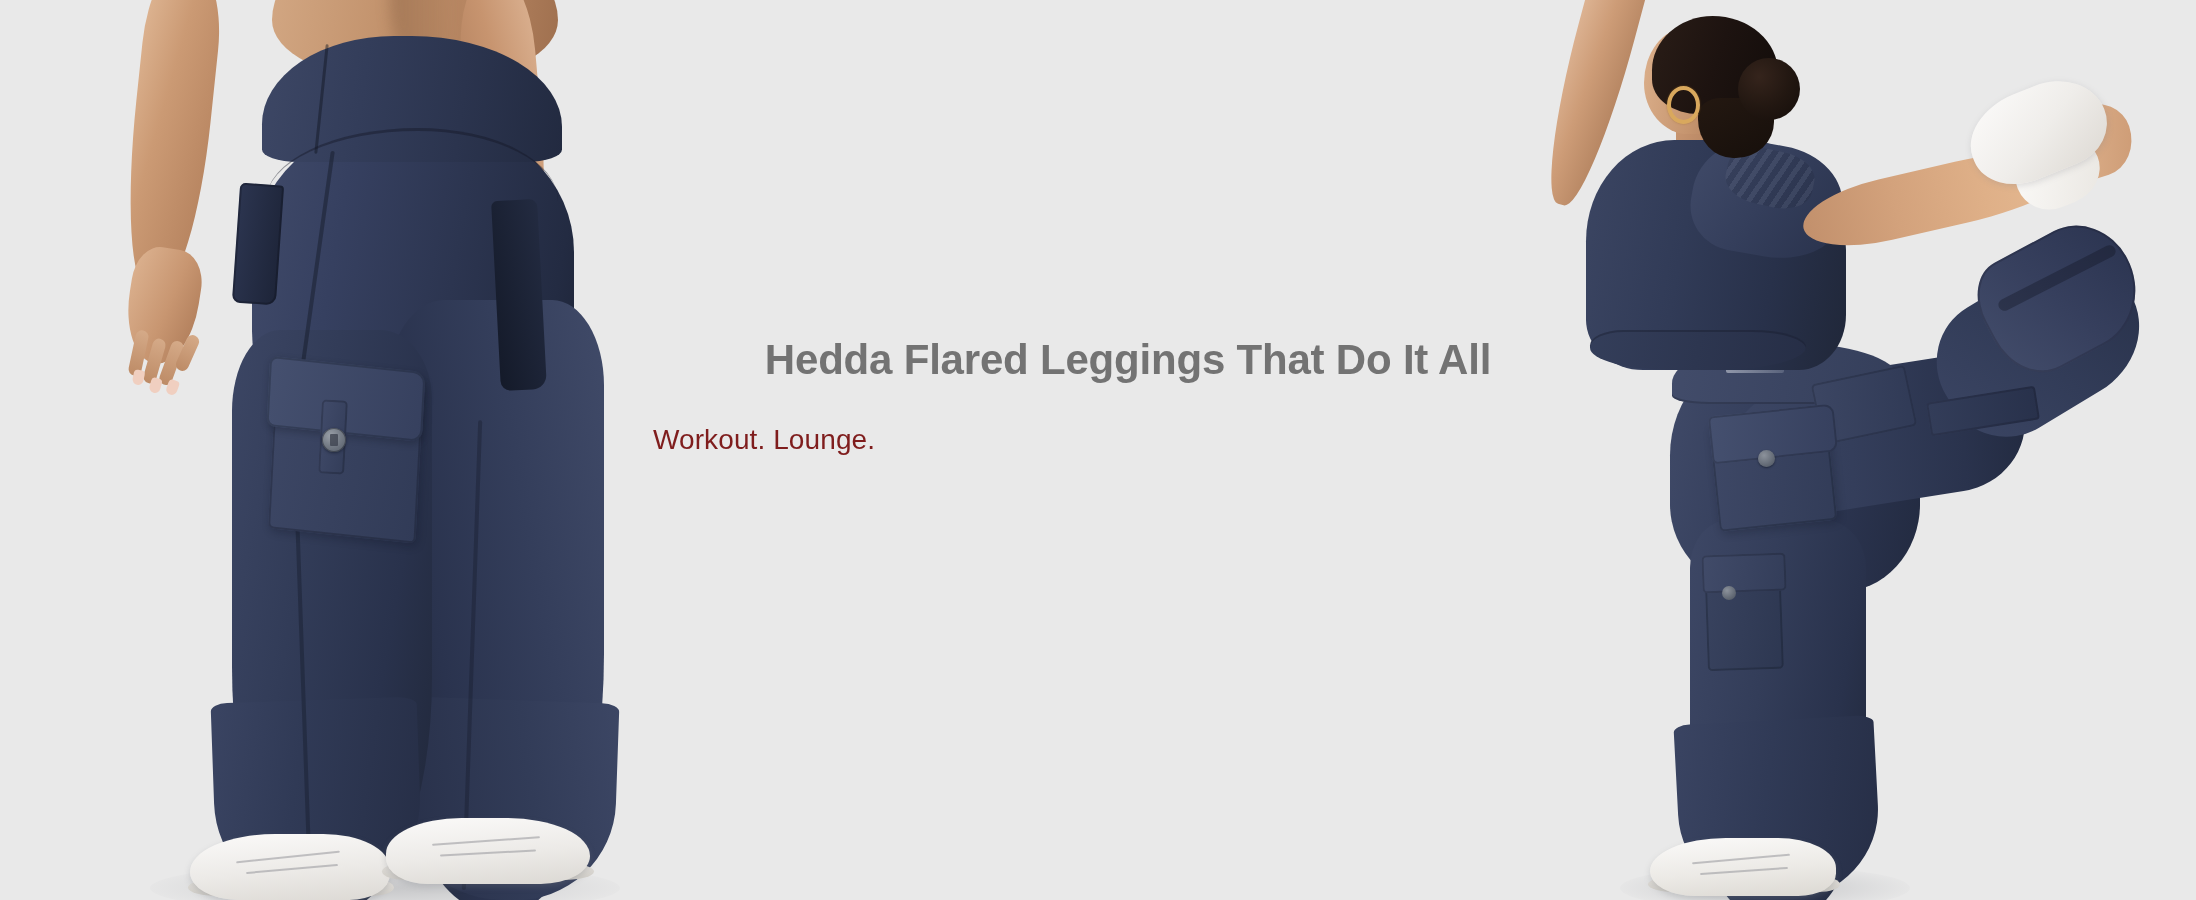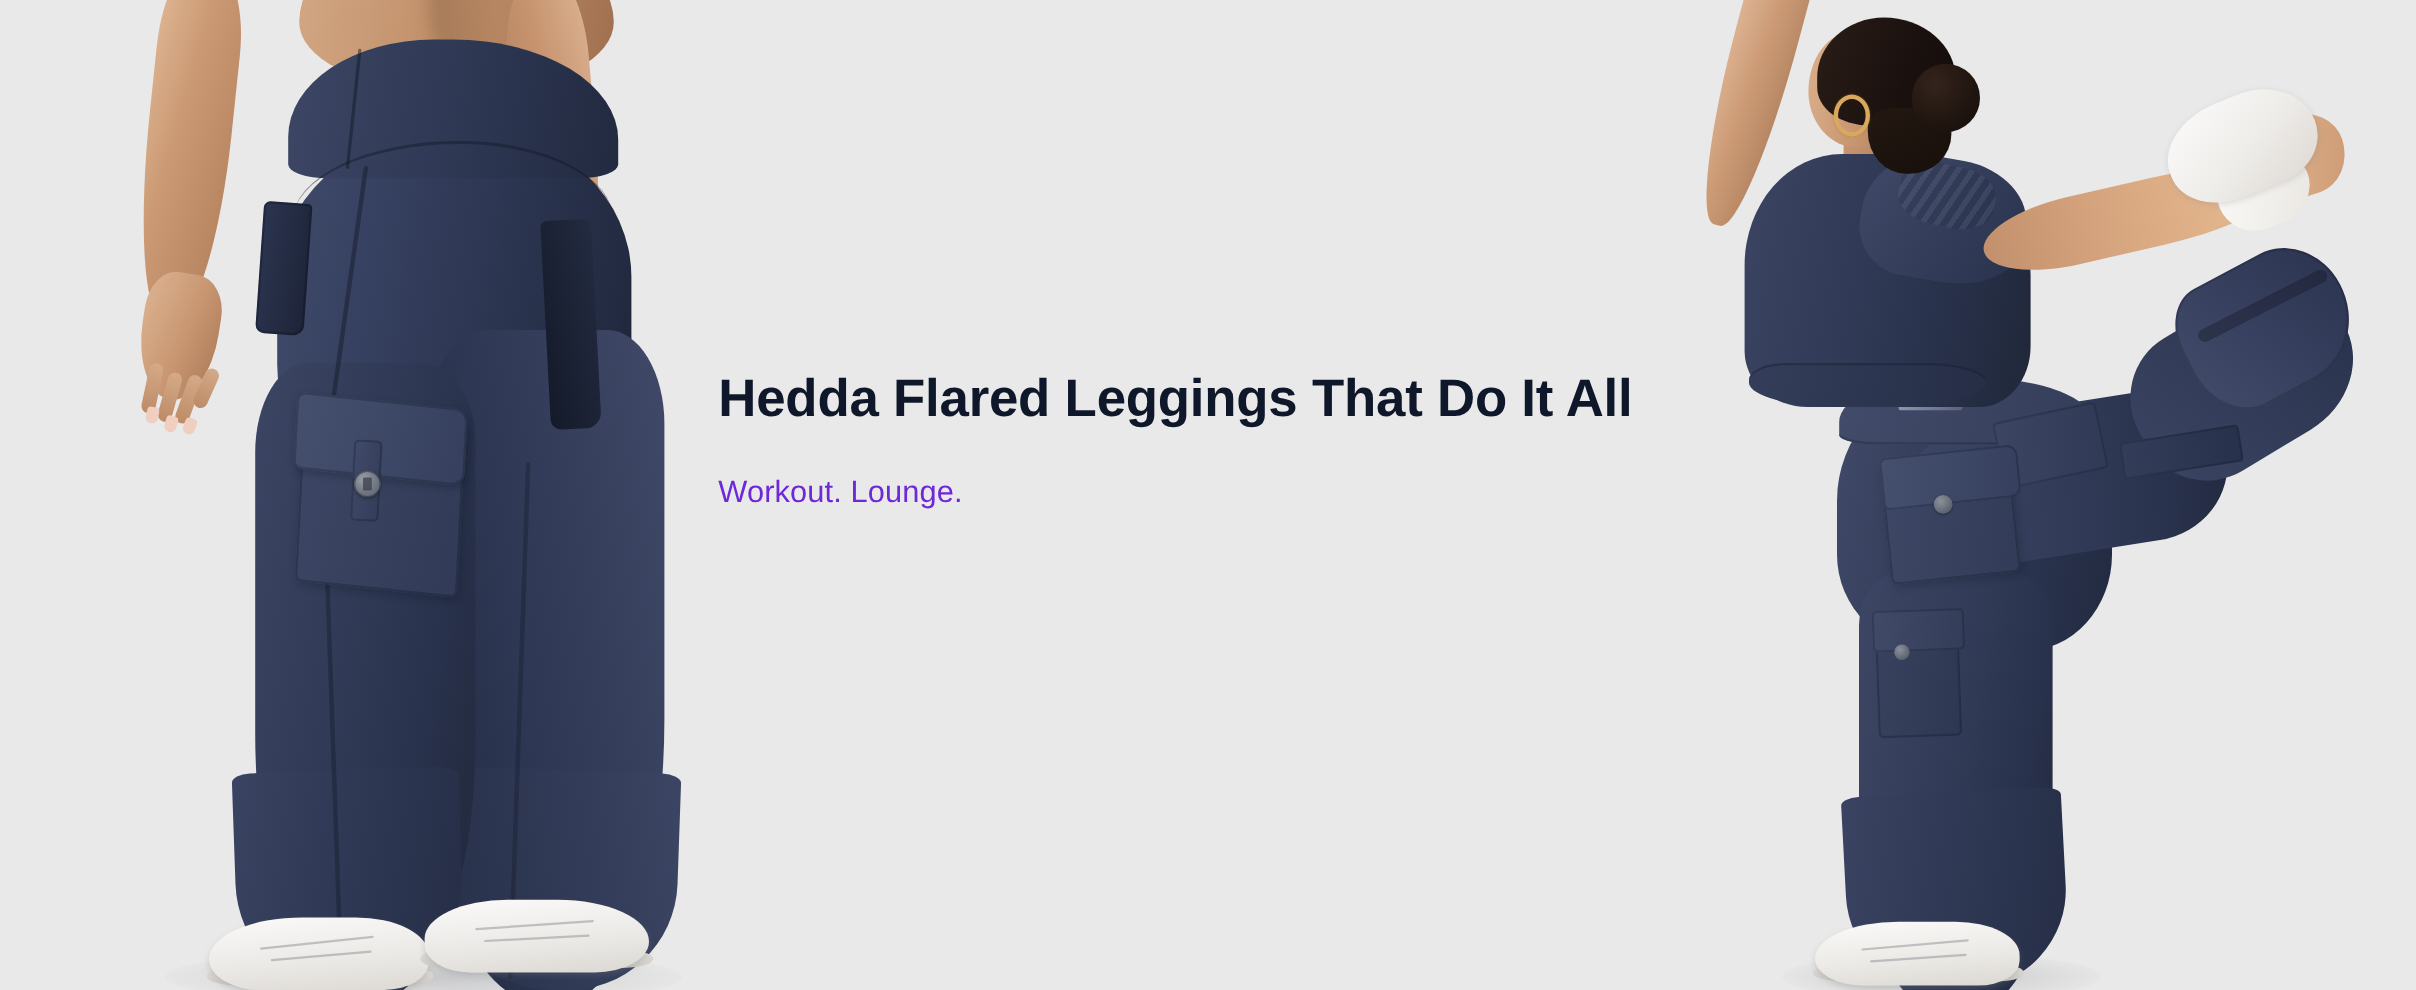--- a/index.html
+++ b/index.html
@@ -424,27 +424,27 @@
   }
   .r-shoeStand-sole{
     position:absolute;left:118px;top:874px;width:192px;height:18px;
     background:linear-gradient(180deg,#e6e3df,#cfccc6);
     border-radius:40% 30% 16% 20%/80% 80% 60% 60%;
   }
 
   
   .copy{position:absolute;left:653px;top:336px;width:950px;}
   .headline{
-    margin:0;font-size:48px;line-height:1.12;font-weight:700;
-    color:#0f172a;letter-spacing:-.2px;white-space:nowrap;
+    margin:0;font-size:42px;line-height:1.12;font-weight:700;
+    color:#737373;letter-spacing:-.2px;white-space:nowrap;text-align:center;
   }
   .subcopy{margin:0;padding-top:34px;}
   .subline{
     margin:0;font-size:28px;line-height:1.62;font-weight:400;
-    color:#6d28d9;letter-spacing:.1px;white-space:nowrap;
+    color:#7f1d1d;letter-spacing:.1px;white-space:nowrap;
   }
 </style>
 </head>
 <body>
 
 <div class="banner">
 
   <div class="fig" id="left-model">
     <div class="ground" style="left:150px;top:862px;width:470px;height:52px;"></div>
 

